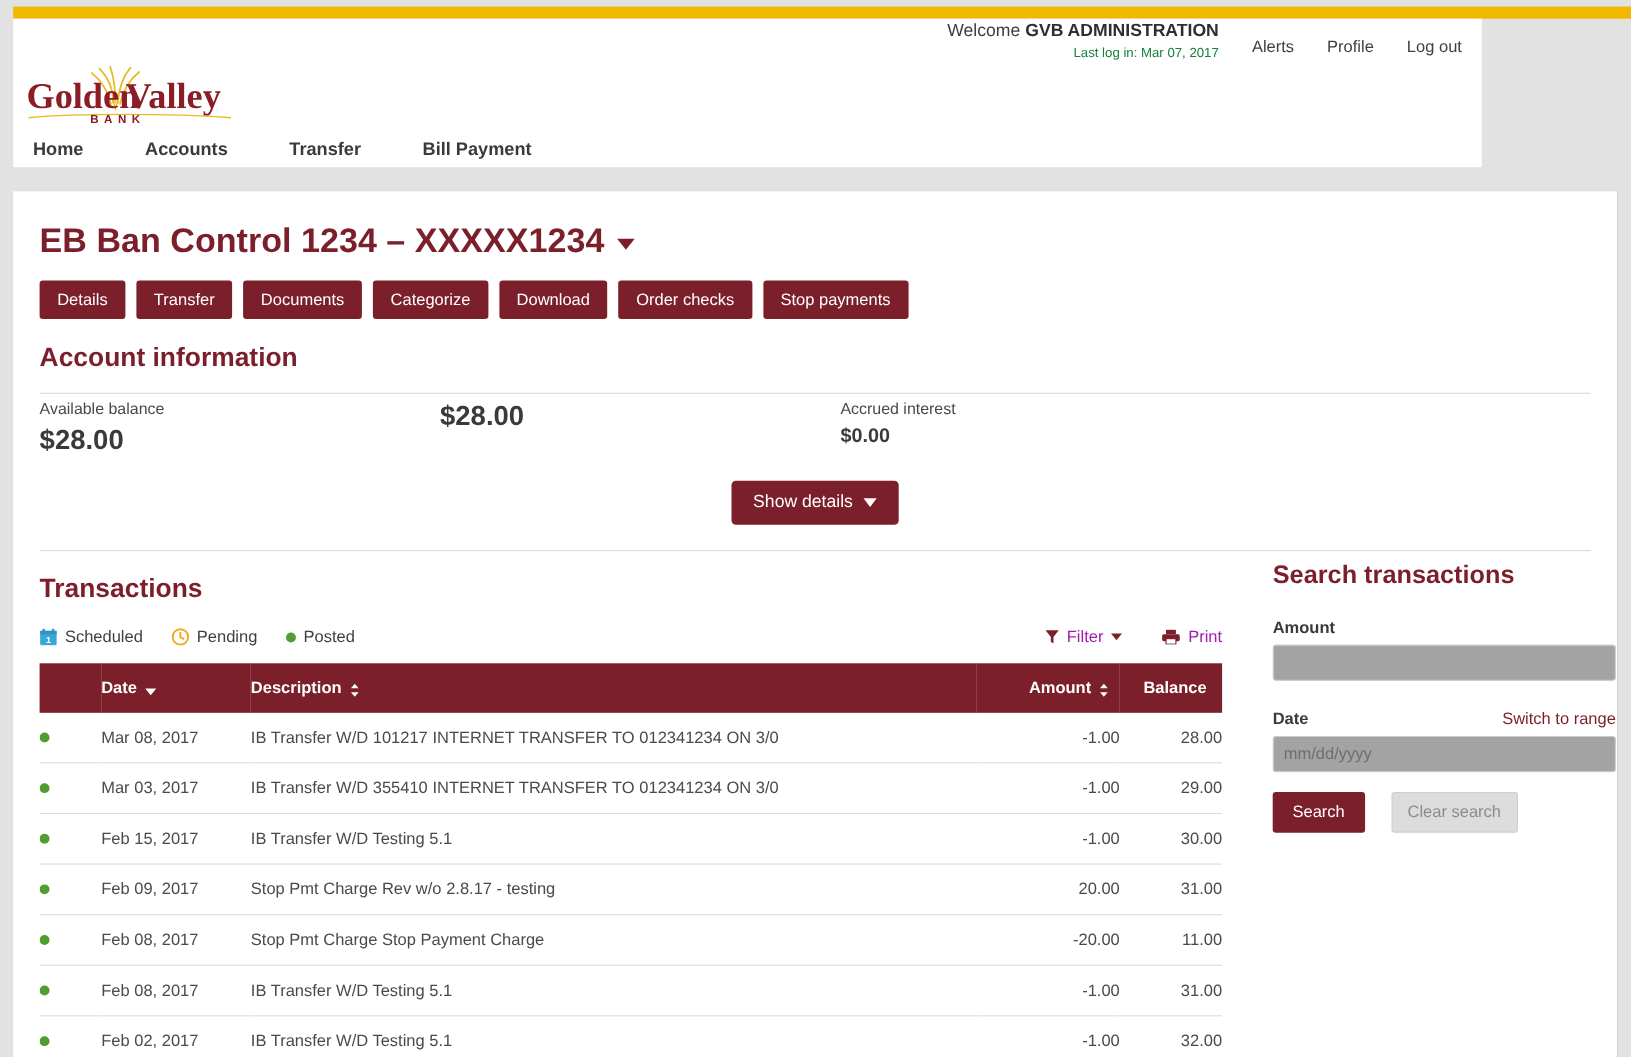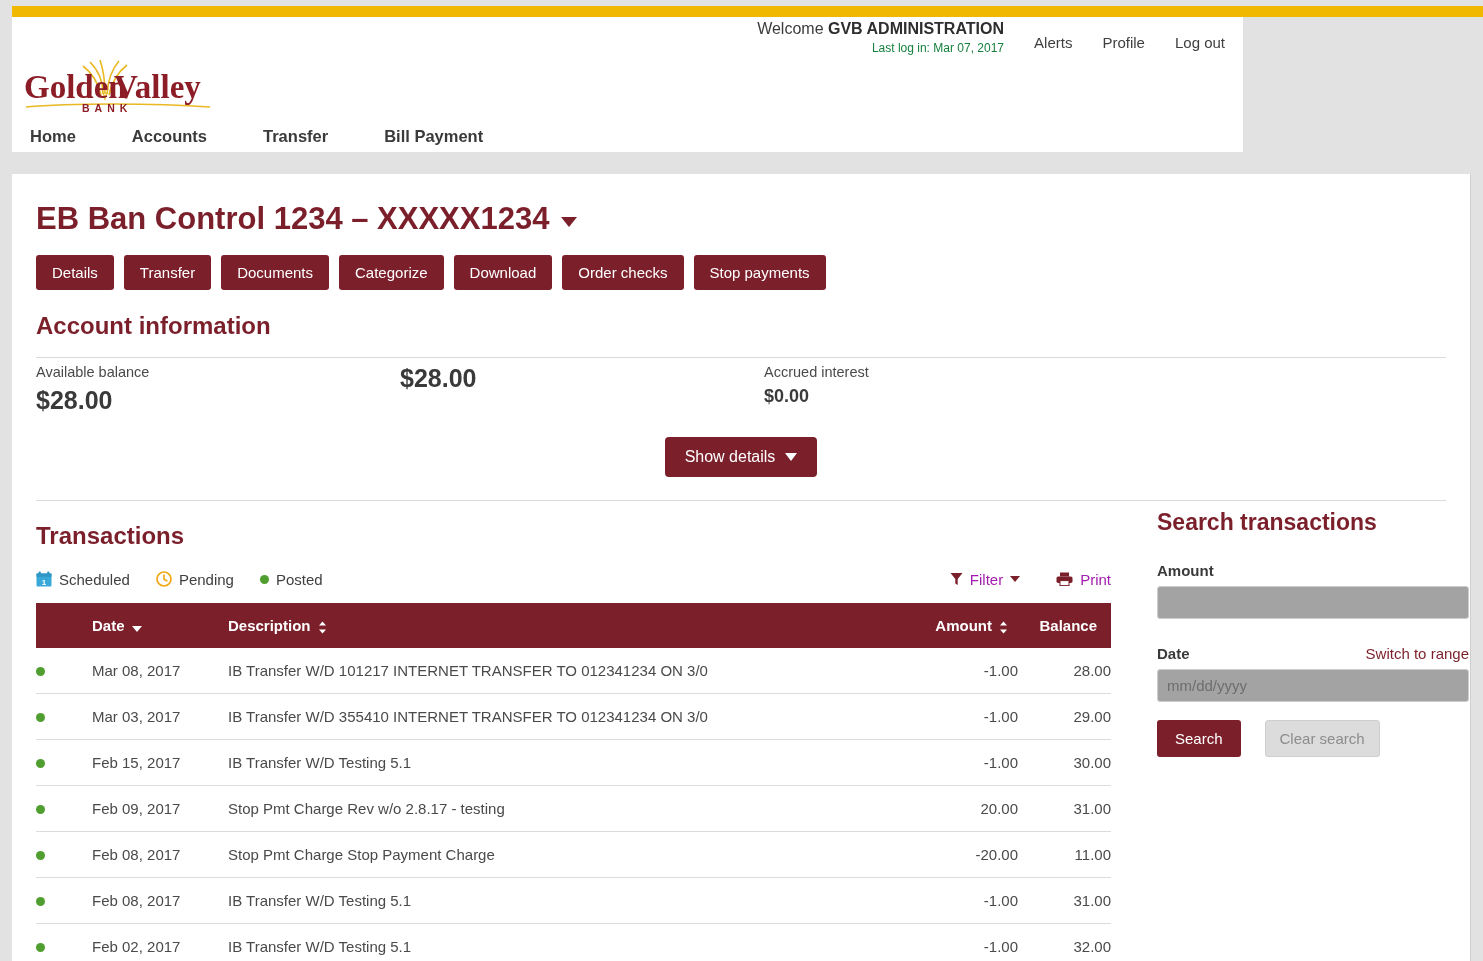--- a/index.html
+++ b/index.html
@@ -24,21 +24,21 @@
     position: absolute;
     left: 12px; top: 6px;
     width: 1471px; height: 11px;
     background: #f0b800;
   }
 
   
   .header {
     position: absolute;
     left: 12px; top: 17px;
-    width: 1231px; height: 135px;
+    width: 1335px; height: 135px;
     background: #ffffff;
   }
   .welcome-block {
     position: absolute;
     right: 239px; top: 2px;
     text-align: right;
     color: #444;
     line-height: 1.25;
   }
   .welcome-line {

